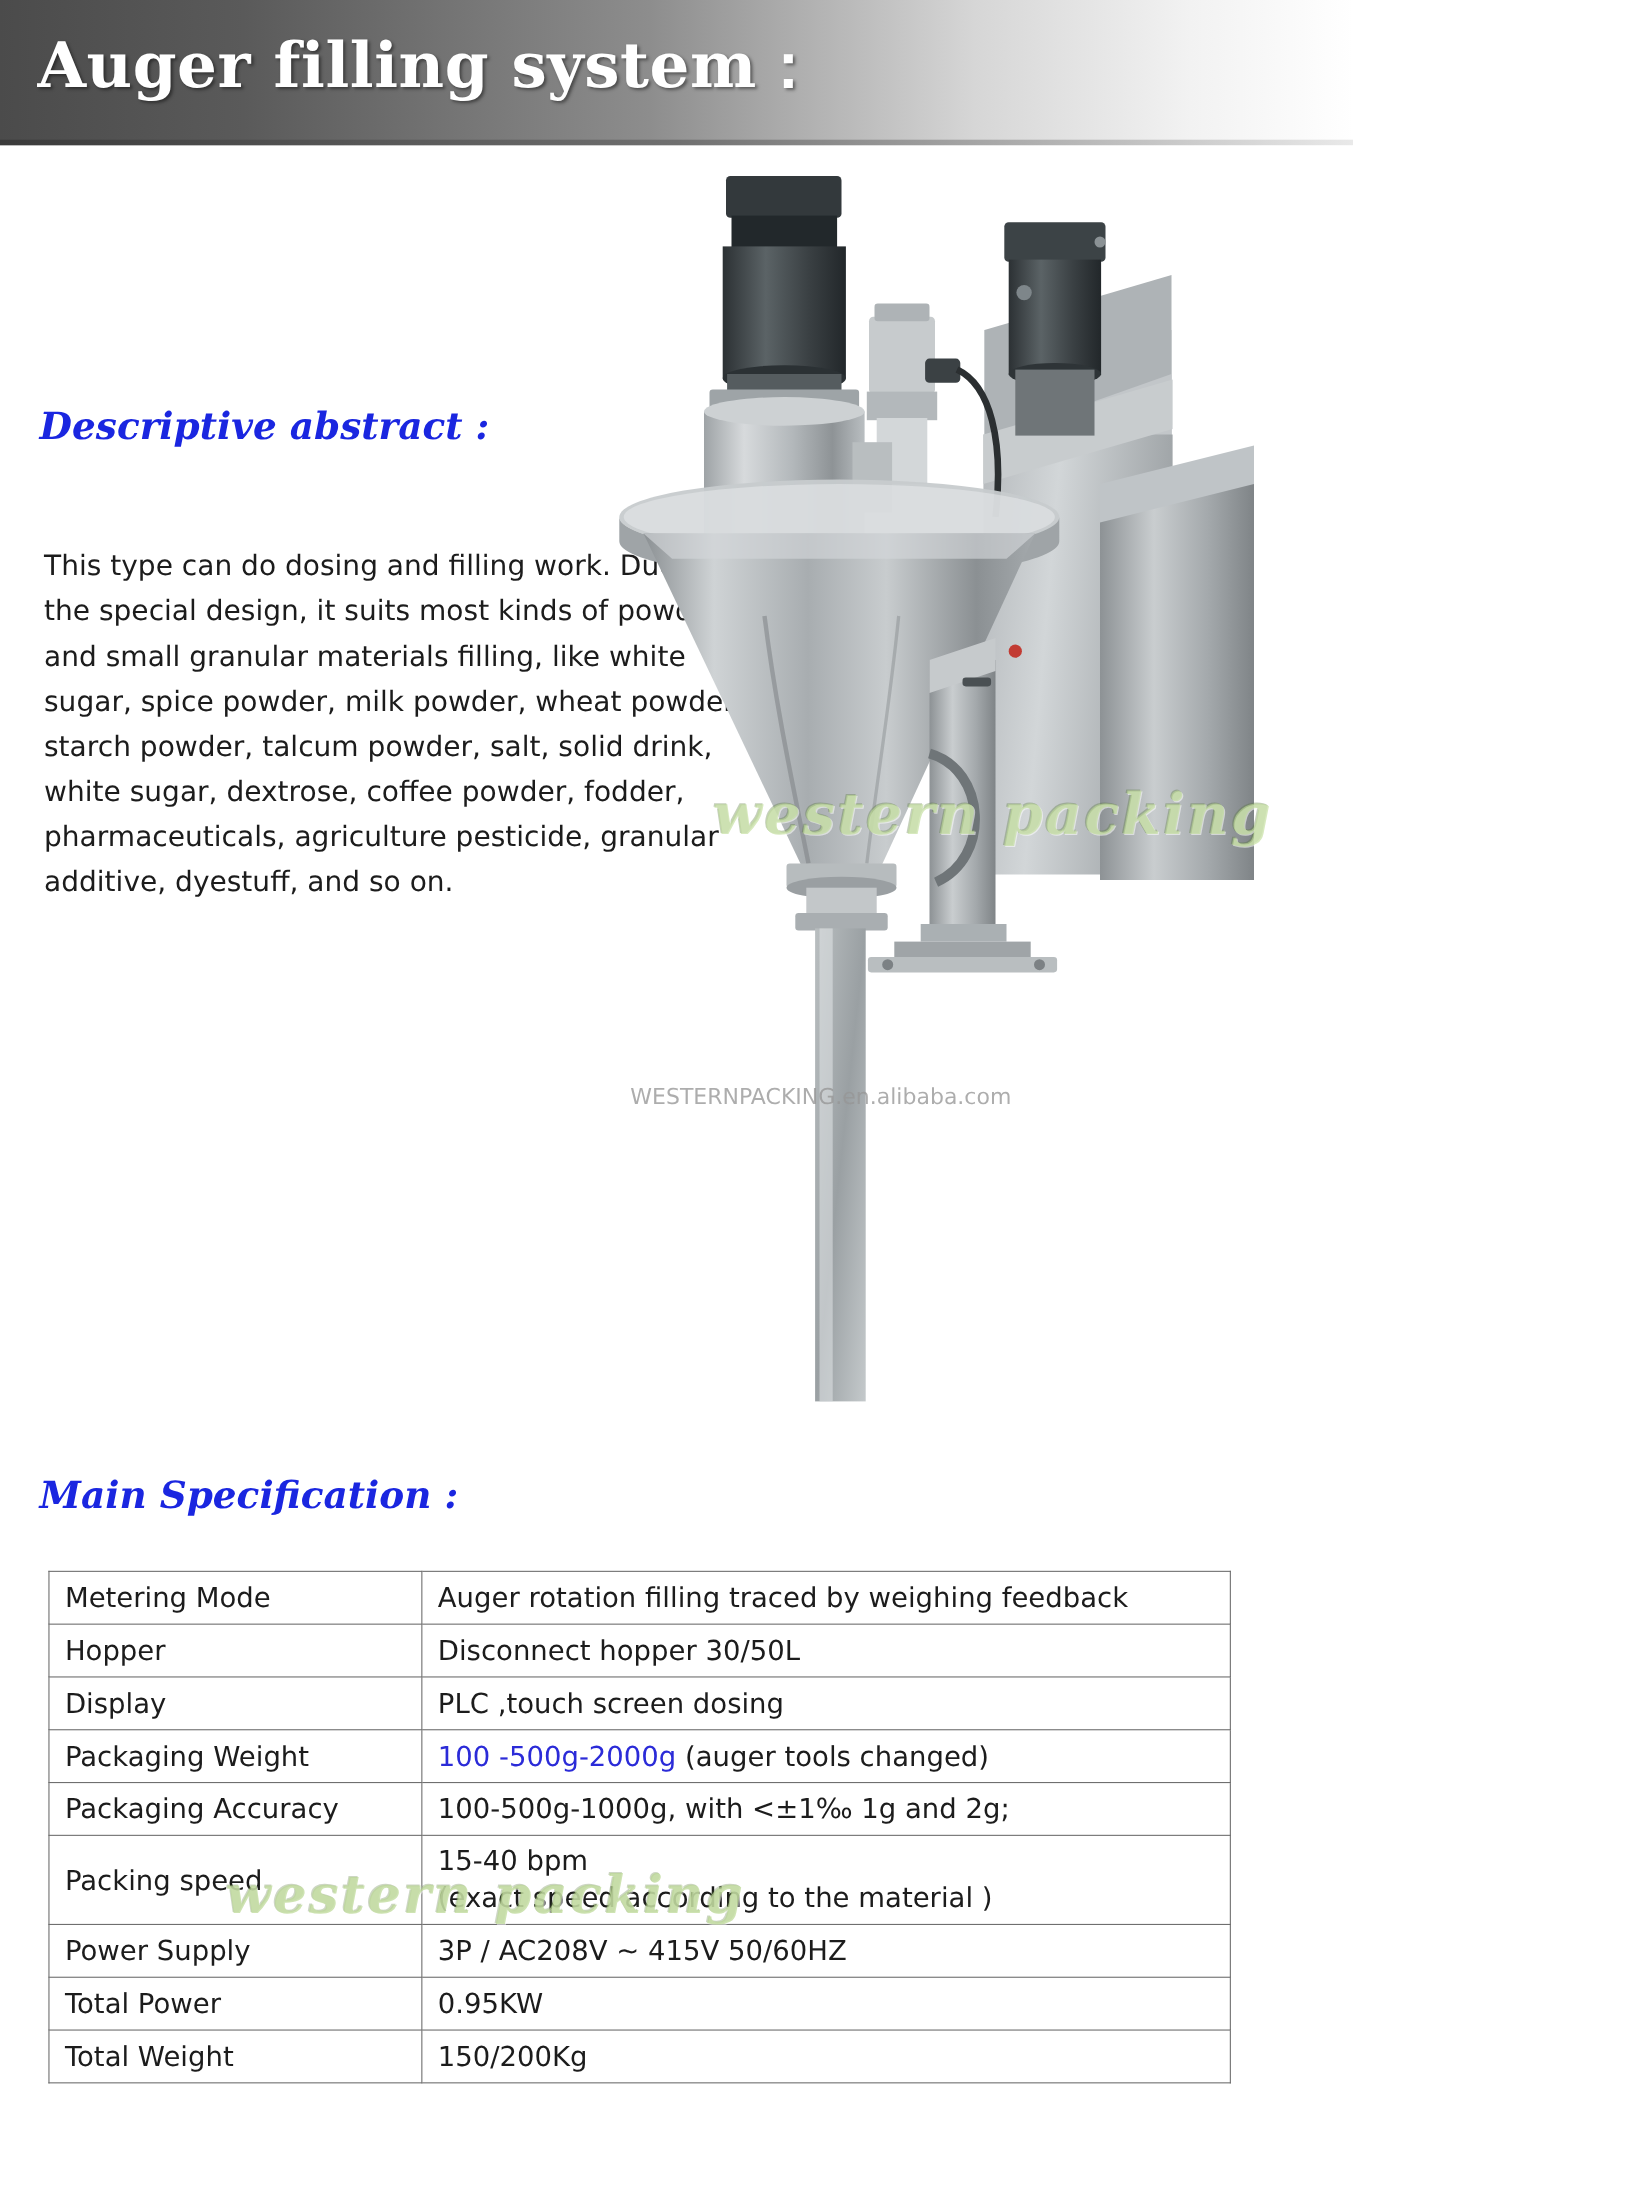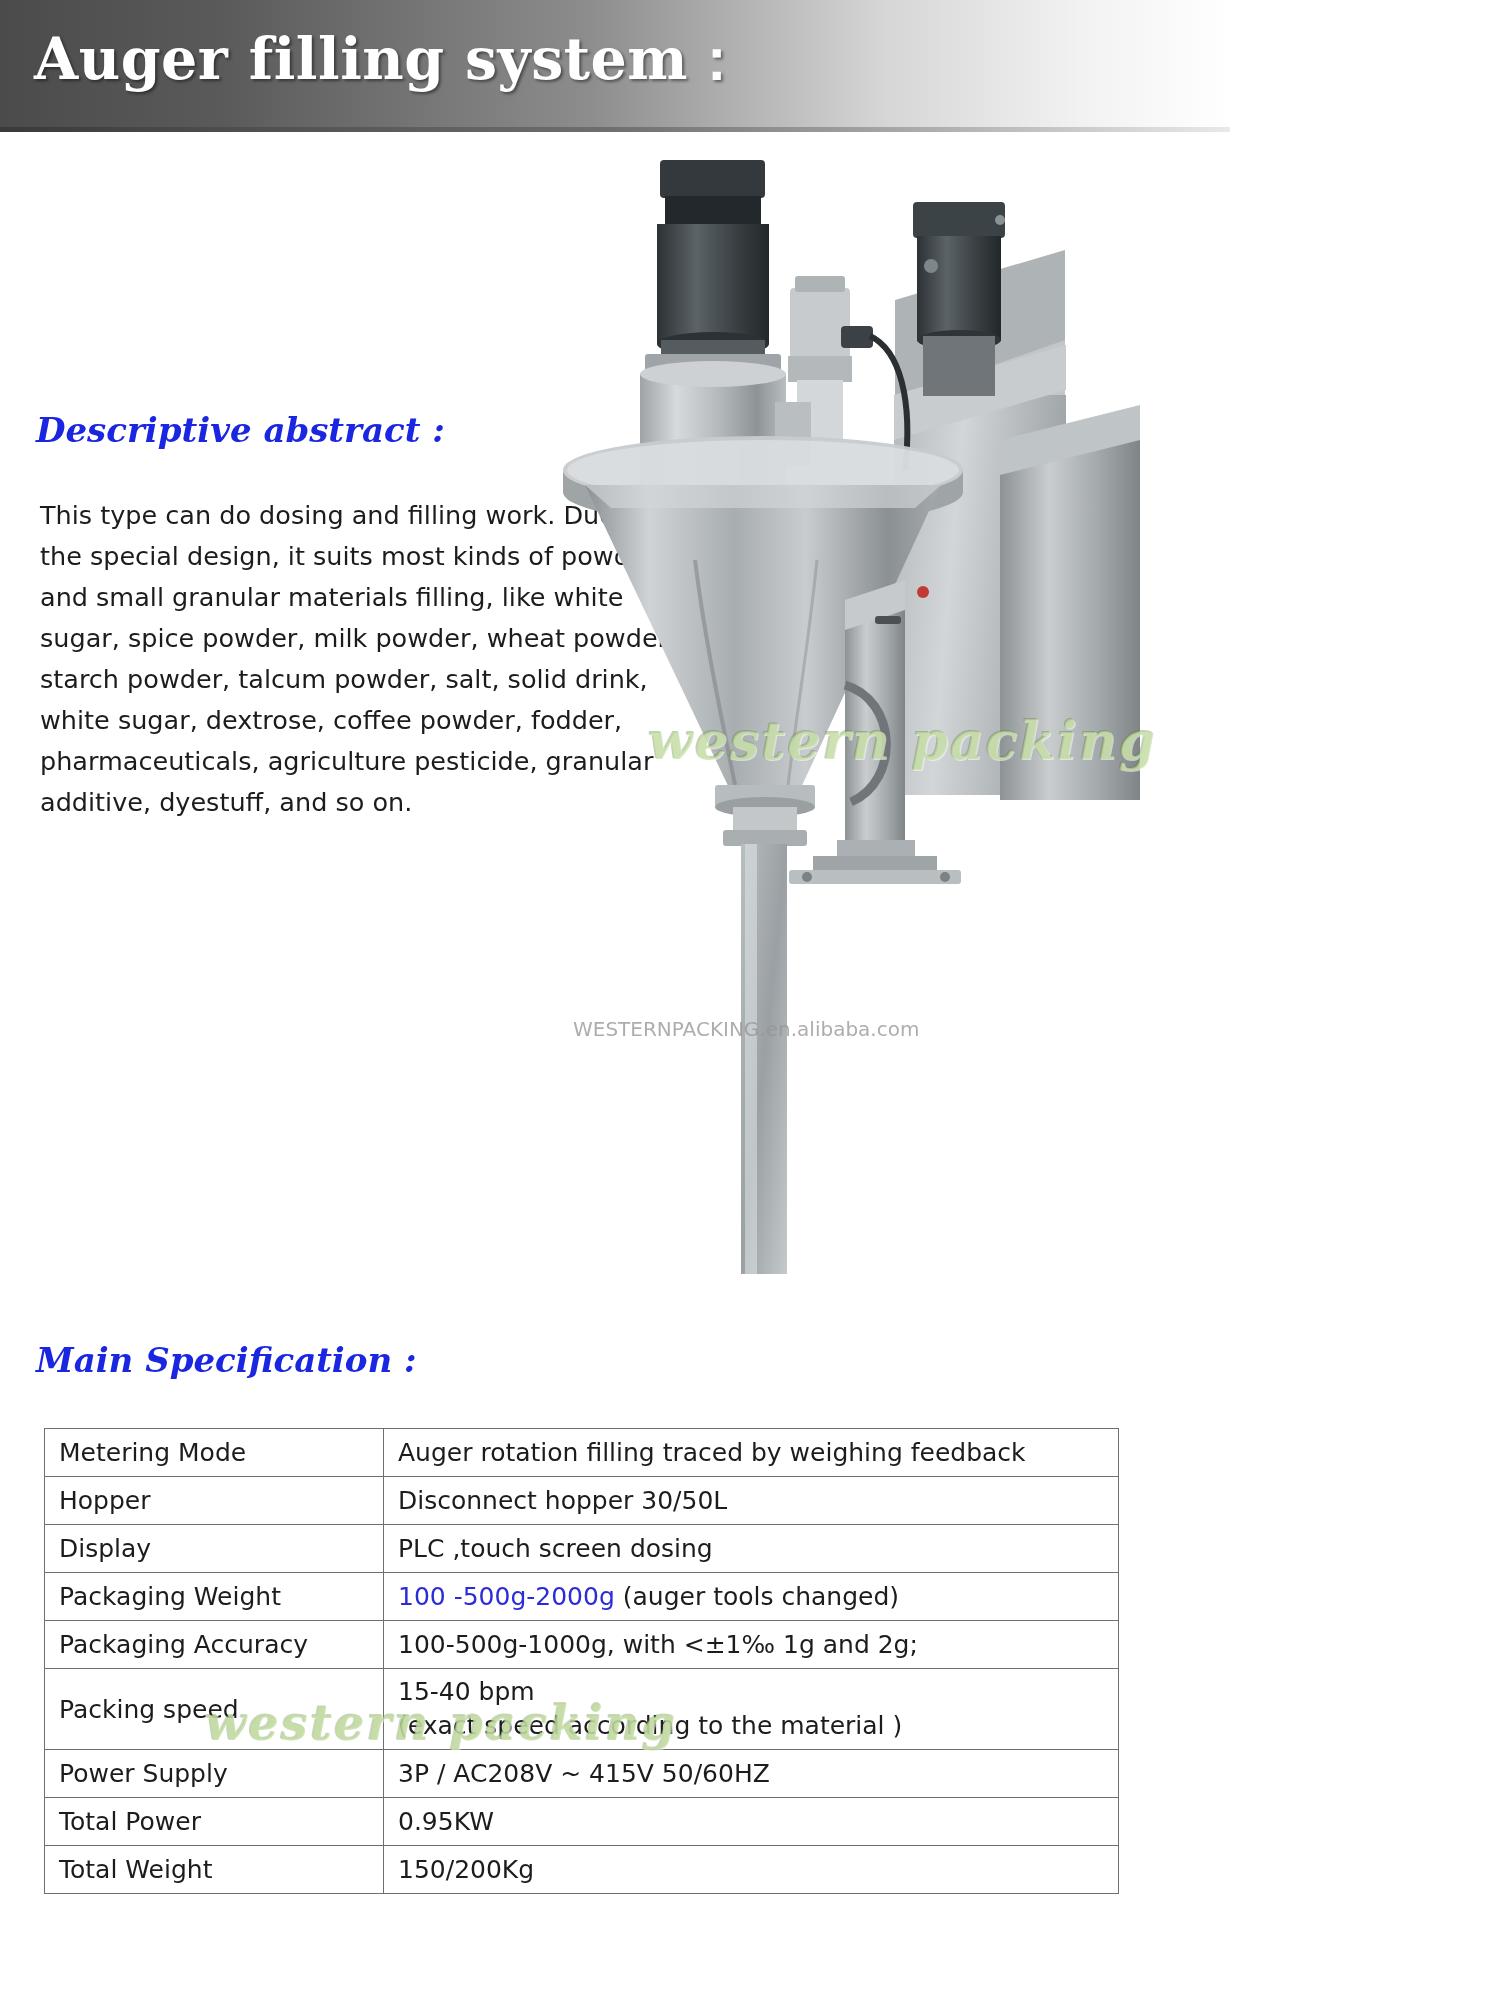--- a/index.html
+++ b/index.html
@@ -49,21 +49,21 @@
   
   .section-heading {
     position: absolute;
     font-family: "DejaVu Serif", serif;
     font-style: italic;
     font-weight: bold;
     font-size: 34px;
     color: #1a26e0;
     white-space: nowrap;
   }
-  #abstract-heading { left: 36px; top: 410px; }
+  #abstract-heading { left: 36px; top: 368px; }
   #spec-heading     { left: 36px; top: 1340px; }
 
   
   .abstract-body {
     position: absolute;
     left: 40px;
     top: 495px;
     width: 640px;
     font-family: "DejaVu Sans", sans-serif;
     font-size: 25.5px;
@@ -98,21 +98,20 @@
   }
   .wm-url {
     position: absolute;
     left: 573px;
     top: 985px;
     font-family: "DejaVu Sans", sans-serif;
     font-size: 20px;
     color: rgba(150,150,150,0.78);
     white-space: nowrap;
     pointer-events: none;
-    margin-top: 32px;
   }
   .wm-table {
     position: absolute;
     left: 205px;
     top: 1695px;
     font-family: "DejaVu Serif", serif;
     font-style: italic;
     font-weight: bold;
     font-size: 48px;
     color: rgba(185, 215, 145, 0.70);

